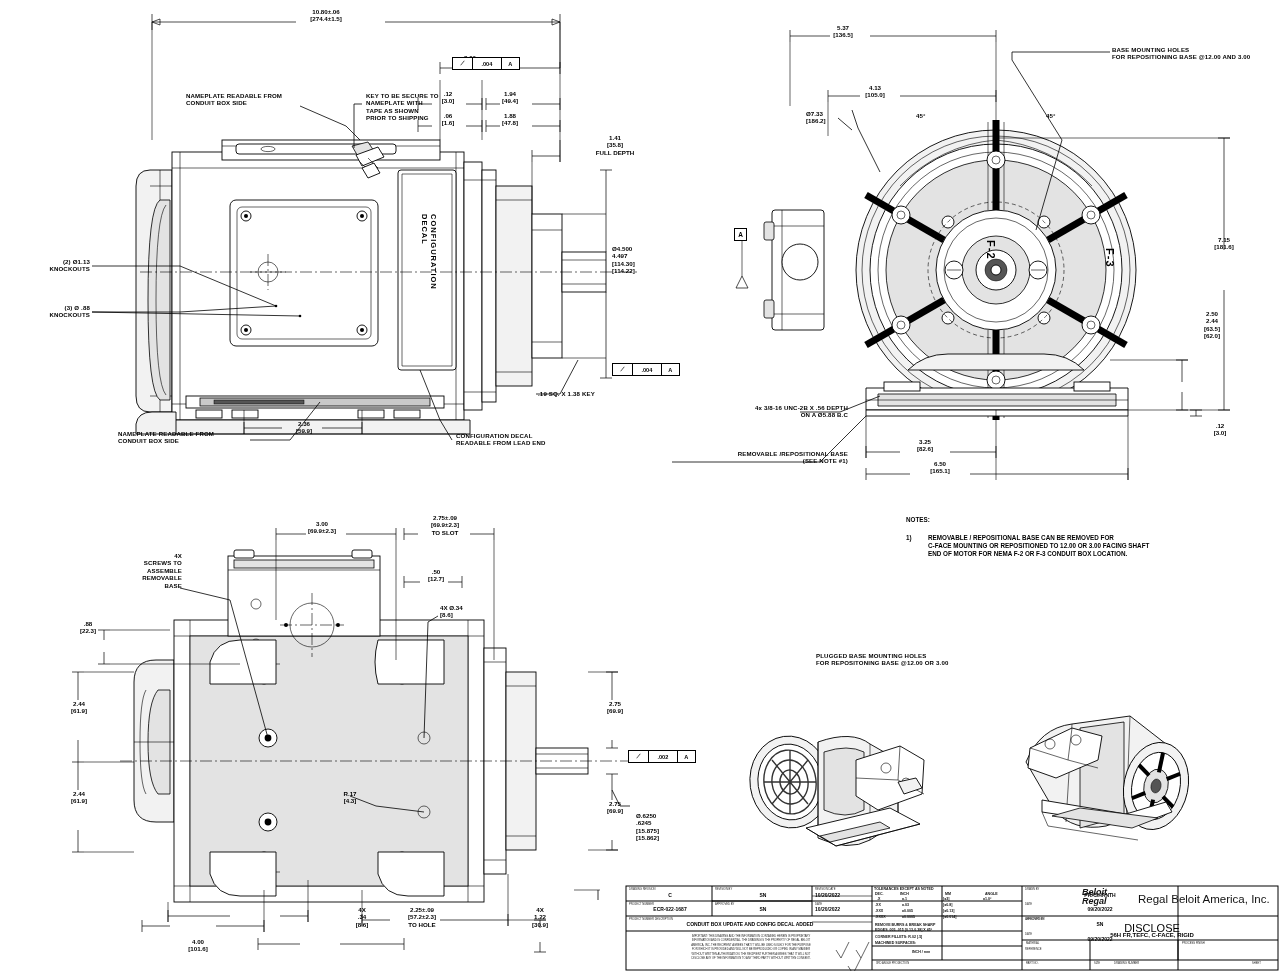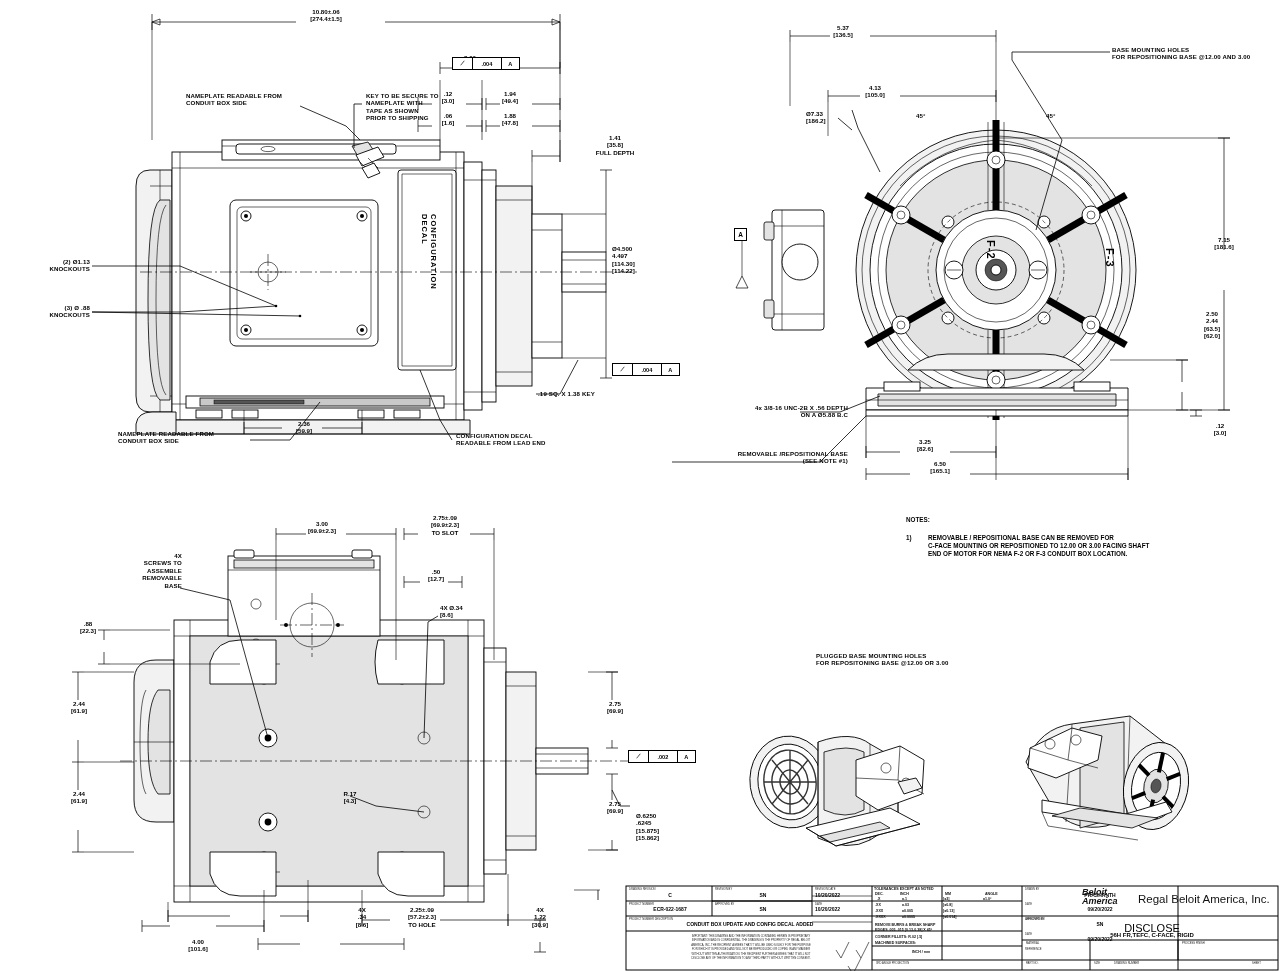--- a/index.html
+++ b/index.html
@@ -623,21 +623,21 @@
 <div class="tbtiny" style="left:1025px;top:888px;">DRAWN BY</div>
 <div class="tb" style="left:1025px;top:893px;width:150px;text-align:center;">PRASHANTH</div>
 <div class="tbtiny" style="left:1025px;top:903px;">DATE</div>
 <div class="tb" style="left:1025px;top:907px;width:150px;text-align:center;">09/20/2022</div>
 <div class="tbtiny" style="left:1025px;top:918px;">APPROVED BY</div>
 <div class="tb" style="left:1025px;top:922px;width:150px;text-align:center;">SN</div>
 <div class="tbtiny" style="left:1025px;top:933px;">DATE</div>
 <div class="tb" style="left:1025px;top:937px;width:150px;text-align:center;">09/20/2022</div>
 <div class="tbtiny" style="left:1025px;top:948px;">REFERENCE</div>
 
-<div class="logo" style="left:1082px;top:888px;"><span>Beloit</span><br><span>America</span></div>
+<div class="logo" style="left:1082px;top:888px;"><span>Beloit</span><br><span>Regal</span></div>
 <div class="brand" style="left:1138px;top:893px;">Regal Beloit America, Inc.</div>
 
 <div class="tbtiny" style="left:1026px;top:918px;">DESCRIPTION</div>
 <div class="tbbig" style="left:1026px;top:922px;width:252px;">DISCLOSE</div>
 <div class="tbmed" style="left:1026px;top:932px;width:252px;">56H FR,TEFC, C-FACE, RIGID</div>
 
 <div class="tbtiny" style="left:1026px;top:942px;">MATERIAL</div>
 <div class="tbtiny" style="left:1182px;top:942px;">PROCESS FINISH</div>
 
 <div class="tbtiny" style="left:1026px;top:962px;">PART NO.</div>

